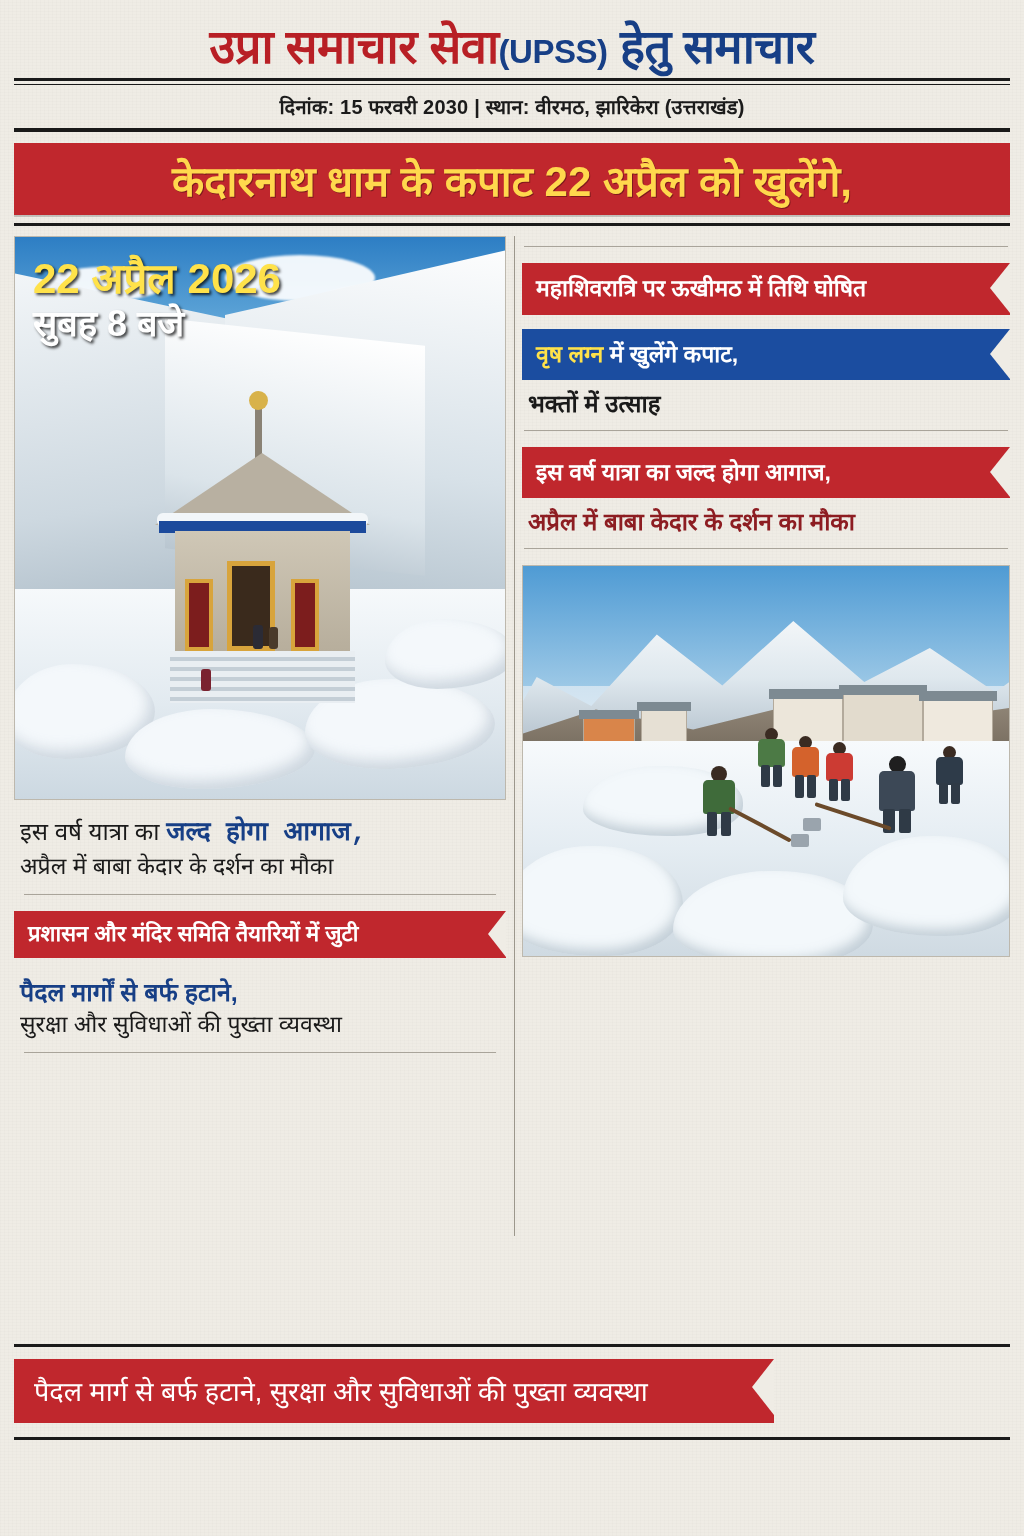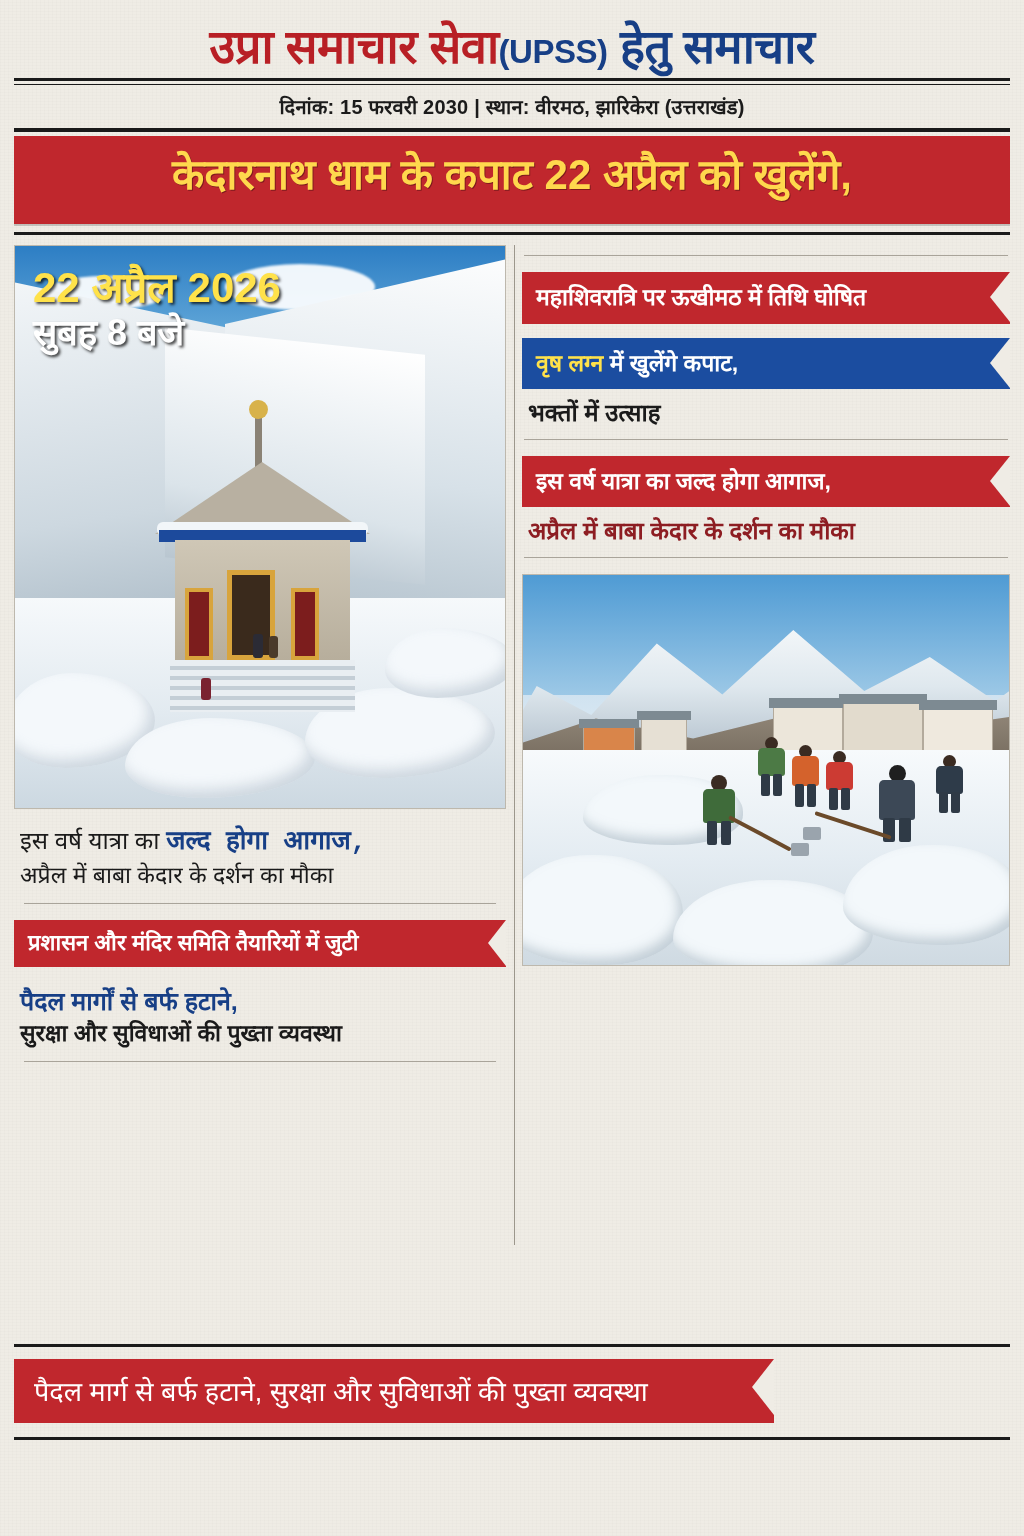--- a/index.html
+++ b/index.html
@@ -57,23 +57,23 @@
     padding: 8px 0 8px 0;
     letter-spacing: 0.2px;
   }
   .rule-heavy {
     border-top: 4px solid #1a1a1a;
     margin: 0 0 0 0;
   }
 
   
   .headline-band {
-    margin-top: 2px;
+    margin-top: 9px;
     background: #c0272d;
-    padding: 14px 18px 24px 18px;
+    padding: 14px 18px 8px 18px;
     text-align: center;
     box-shadow: 0 2px 0 rgba(0,0,0,0.18);
   }
   .headline-l1 {
     font-size: 42px;
     font-weight: bold;
     color: #ffd84d;
     line-height: 1.18;
     text-shadow: 1px 1px 0 rgba(0,0,0,0.35);
   }
@@ -292,21 +292,20 @@
   .subhead-l1 {
     font-size: 25px;
     font-weight: bold;
     color: #173f86;
     line-height: 1.3;
   }
   .subhead-l2 {
     font-size: 23px;
     color: #1a1a1a;
     line-height: 1.35;
-    font-weight: bold;
   }
 
   
   .article {
     font-size: 23px;
     line-height: 1.5;
     color: #1a1a1a;
     padding: 0 4px;
   }
   .article .hl-red { color: #c0272d; font-weight: bold; font-size: 25px; }

